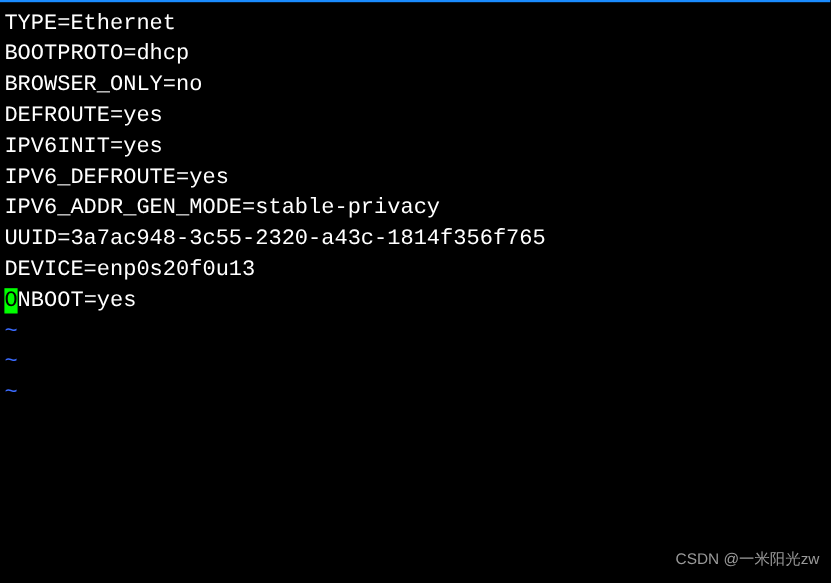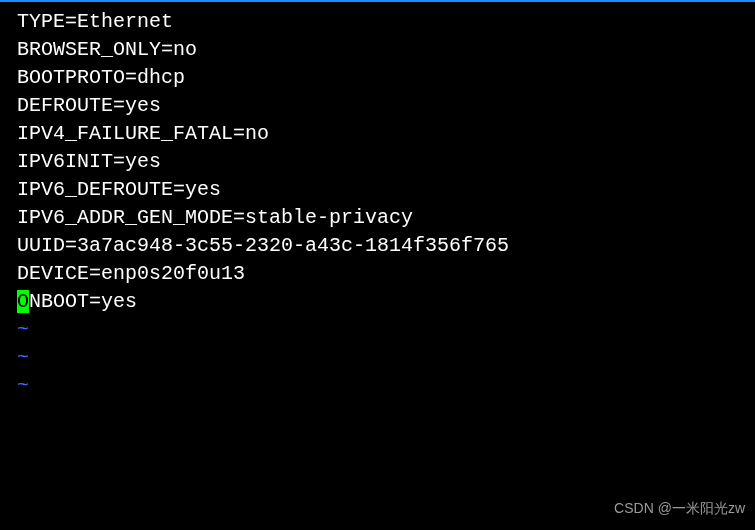--- a/index.html
+++ b/index.html
@@ -17,21 +17,21 @@
       color: #ffffff;
       overflow: hidden;
       position: relative;
     }
     .top-border {
       width: 100%;
       height: 2px;
       background: #1a8cff;
     }
     .editor-content {
-      padding: 6px 17px;
+      padding: 6px 4px;
     }
     .config-line {
       white-space: pre;
     }
     .cursor-char {
       background: #00ff00;
       color: #000000;
     }
     .tilde {
       color: #3b6bff;
@@ -45,24 +45,23 @@
       font-family: Arial, sans-serif;
     }
   </style>
 </head>
 <body>
 
 <div class="top-border"></div>
 
 <div class="editor-content">
   <div class="config-line">TYPE=Ethernet</div>
+  <div class="config-line">BOOTPROTO=dhcp</div>
   <div class="config-line">BROWSER_ONLY=no</div>
-  <div class="config-line">BOOTPROTO=dhcp</div>
   <div class="config-line">DEFROUTE=yes</div>
-  <div class="config-line">IPV4_FAILURE_FATAL=no</div>
   <div class="config-line">IPV6INIT=yes</div>
   <div class="config-line">IPV6_DEFROUTE=yes</div>
   <div class="config-line">IPV6_ADDR_GEN_MODE=stable-privacy</div>
   <div class="config-line">UUID=3a7ac948-3c55-2320-a43c-1814f356f765</div>
   <div class="config-line">DEVICE=enp0s20f0u13</div>
   <div class="config-line"><span class="cursor-char">O</span><span>NBOOT=yes</span></div>
   <div class="config-line tilde">~</div>
   <div class="config-line tilde">~</div>
   <div class="config-line tilde">~</div>
 </div>

